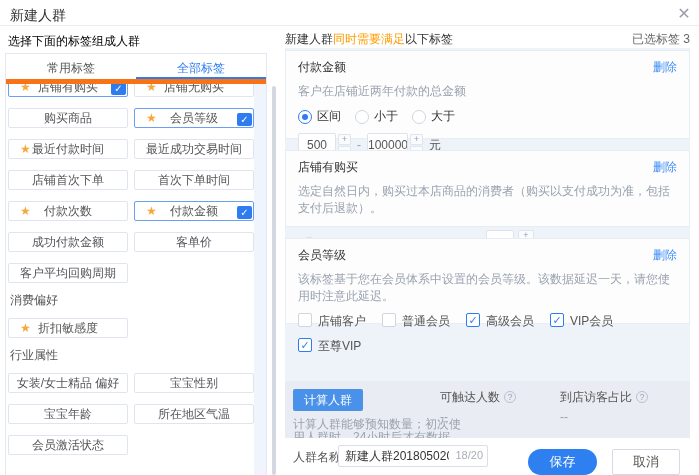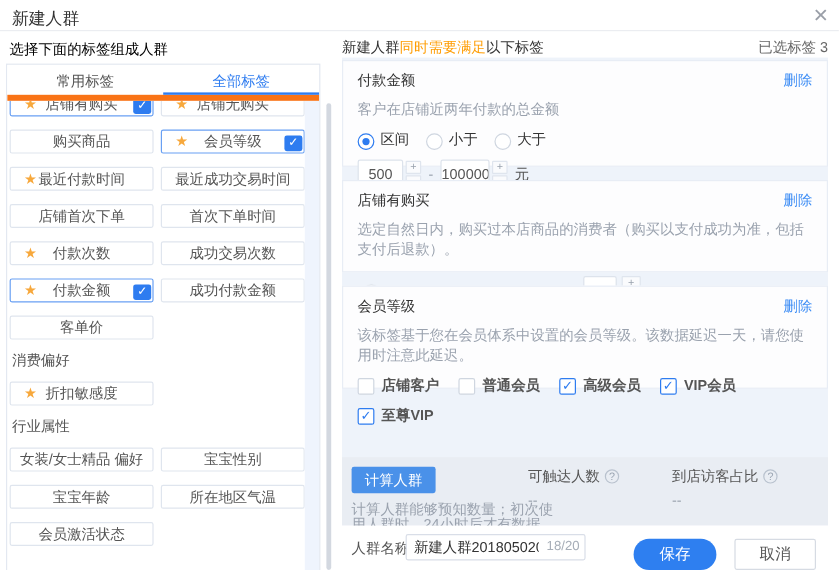--- a/index.html
+++ b/index.html
@@ -31,42 +31,42 @@
   .cards-area { position:absolute; left:285px; top:48px; width:405px; height:390px; background:#eef3fa; }
   .card { position:relative; background:#fdfdfe; border:1px solid #e8edf5; margin:0; width:100%; padding:8px 12px 0 12px; }
   .card1 { margin-top:2px; height:89px; }
   .card2 { margin-top:11px; height:77px; }
   .card3 { margin-top:11px; height:86px; }
   .card-title { color:#333; }
   .card-del { position:absolute; right:12px; top:8px; color:#3d8df5; cursor:pointer; }
   .card-desc { margin-top:7px; color:#9aa2ae; }
   
   .radio-row { margin-top:8px; display:flex; align-items:center; }
-  .radio-item { display:flex; align-items:flex-end; margin-right:14px; cursor:pointer; }
+  .radio-item { display:flex; align-items:center; margin-right:14px; cursor:pointer; }
   .radio-dot { width:14px; height:14px; border-radius:50%; border:1px solid #cfd6e0; background:#fff; margin-right:5px; position:relative; }
   .radio-item.sel .radio-dot { border-color:#2e7cf0; }
   .radio-item.sel .radio-dot::after { content:""; position:absolute; left:3px; top:3px; width:6px; height:6px; border-radius:50%; background:#2e7cf0; }
   
   .num-row { margin-top:8px; display:flex; align-items:center; color:#555; }
   .numbox { height:24px; border:1px solid #dde3ec; border-radius:2px; background:#fff; text-align:center; line-height:22px; color:#555; overflow:hidden; white-space:nowrap; }
   .stepcol { display:flex; flex-direction:column; margin-left:2px; }
   .stepbtn { width:13px; height:11px; border:1px solid #dfe5ee; background:#fafbfd; color:#98a1ad; font-size:9px; line-height:9px; text-align:center; cursor:pointer; border-radius:1px; }
   .stepbtn + .stepbtn { margin-top:1px; }
   .dash { margin:0 6px; color:#98a1ad; }
   .unit { margin-left:6px; color:#555; }
   
   .slider-row { position:relative; margin-top:16px; height:28px; }
   .slider-track { position:absolute; left:2px; top:10px; width:180px; height:4px; background:#e3e7ee; border-radius:2px; cursor:pointer; }
   .slider-handle { position:absolute; left:2px; top:-6px; width:15px; height:15px; border-radius:50%; background:#fff; border:1px solid #d8dde5; box-shadow:0 1px 2px rgba(0,0,0,.12); cursor:grab; }
   .slider-val { position:absolute; left:188px; top:-3px; width:28px; height:26px; border:1px solid #dde3ec; border-radius:2px; background:#fff; text-align:center; line-height:24px; color:#555; }
   .slider-step { position:absolute; left:220px; top:-3px; display:flex; flex-direction:column; }
   .slider-step .stepbtn { width:16px; height:12px; }
   
   .cb-wrap { margin-top:8px; display:flex; flex-wrap:wrap; row-gap:8px; }
-  .cb-item { display:flex; align-items:center; width:84px; cursor:pointer;font-weight:bold; }
+  .cb-item { display:flex; width:84px; cursor:pointer; }
   .cb-box { width:14px; height:14px; border:1px solid #cfd6e0; border-radius:2px; background:#fff; margin-right:6px; color:#2e7cf0; font-size:11px; line-height:12px; text-align:center; }
   .cb-item.sel .cb-box { border-color:#2e7cf0; }
   .cb-label { color:#555; }
   
   .calc-footer { position:absolute; left:0; top:333px; width:405px; height:57px; background:#e9edf3;padding-left:32px; }
   .calc-btn { position:absolute; left:8px; top:8px; width:70px; height:22px; background:#4a91e9; color:#fff; border:none; border-radius:2px; font-size:12px; line-height:22px; text-align:center; cursor:pointer; }
   .calc-note1 { position:absolute; left:8px; top:35px; color:#9aa2ae; }
   .calc-note2 { position:absolute; left:8px; top:48px; color:#9aa2ae; }
   .stat { position:absolute; top:8px; color:#555; }
   .stat-reach { left:155px; }
@@ -103,24 +103,24 @@
     <div class="tag-grid" id="tag-list">
         <div class="tagbtn checked"><span class="tag-star">★</span><span>店铺有购买</span><span class="tag-check">✓</span></div>
         <div class="tagbtn"><span class="tag-star">★</span><span>店铺无购买</span></div>
         <div class="tagbtn"><span>购买商品</span></div>
         <div class="tagbtn checked"><span class="tag-star">★</span><span>会员等级</span><span class="tag-check">✓</span></div>
         <div class="tagbtn"><span class="tag-star">★</span><span>最近付款时间</span></div>
         <div class="tagbtn"><span>最近成功交易时间</span></div>
         <div class="tagbtn"><span>店铺首次下单</span></div>
         <div class="tagbtn"><span>首次下单时间</span></div>
         <div class="tagbtn"><span class="tag-star">★</span><span>付款次数</span></div>
-        <div class="tagbtn"><span>成功交易次数</span></div>
         <div class="tagbtn checked"><span class="tag-star">★</span><span>付款金额</span><span class="tag-check">✓</span></div>
         <div class="tagbtn"><span>成功付款金额</span></div>
         <div class="tagbtn"><span>客单价</span></div>
+        <div class="tagbtn"><span>客户平均回购周期</span></div>
         <div class="tag-heading">消费偏好</div>
         <div class="tagbtn"><span class="tag-star">★</span><span>折扣敏感度</span></div>
         <div></div>
         <div class="tag-heading">行业属性</div>
         <div class="tagbtn"><span>女装/女士精品 偏好</span></div>
         <div class="tagbtn"><span>宝宝性别</span></div>
         <div class="tagbtn"><span>宝宝年龄</span></div>
         <div class="tagbtn"><span>所在地区气温</span></div>
         <div class="tagbtn"><span>会员激活状态</span></div>
         <div></div>

